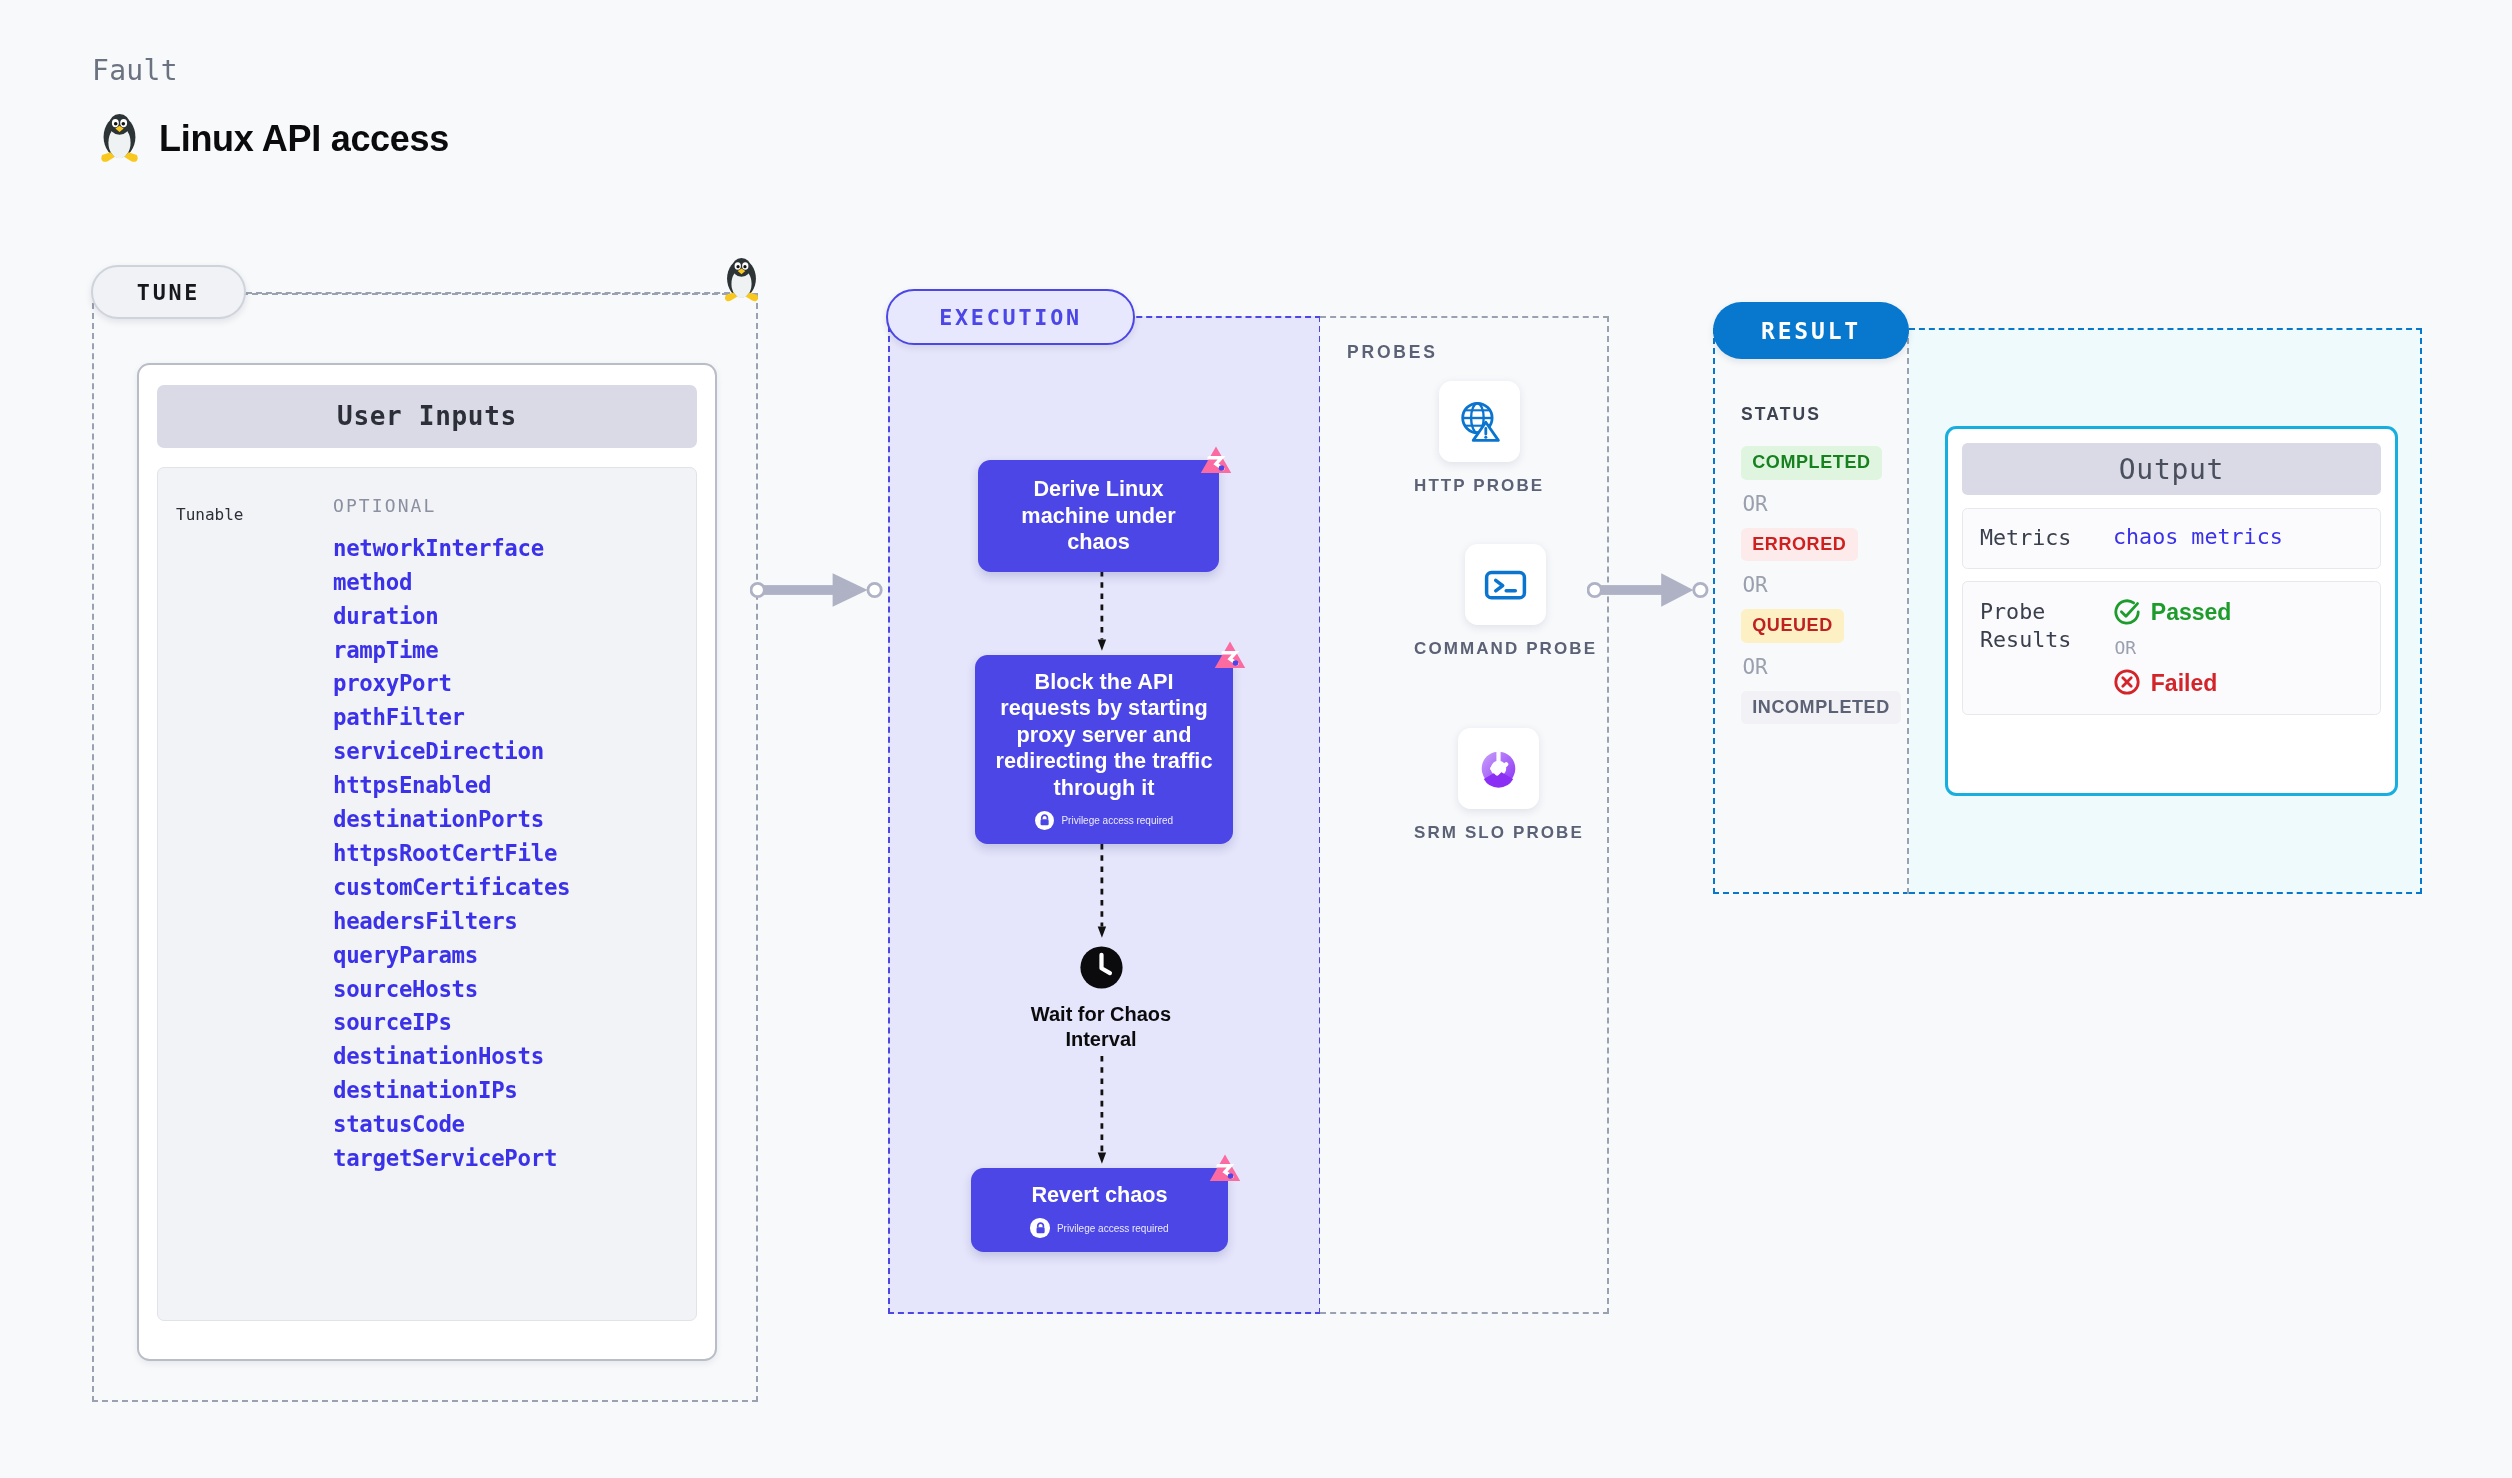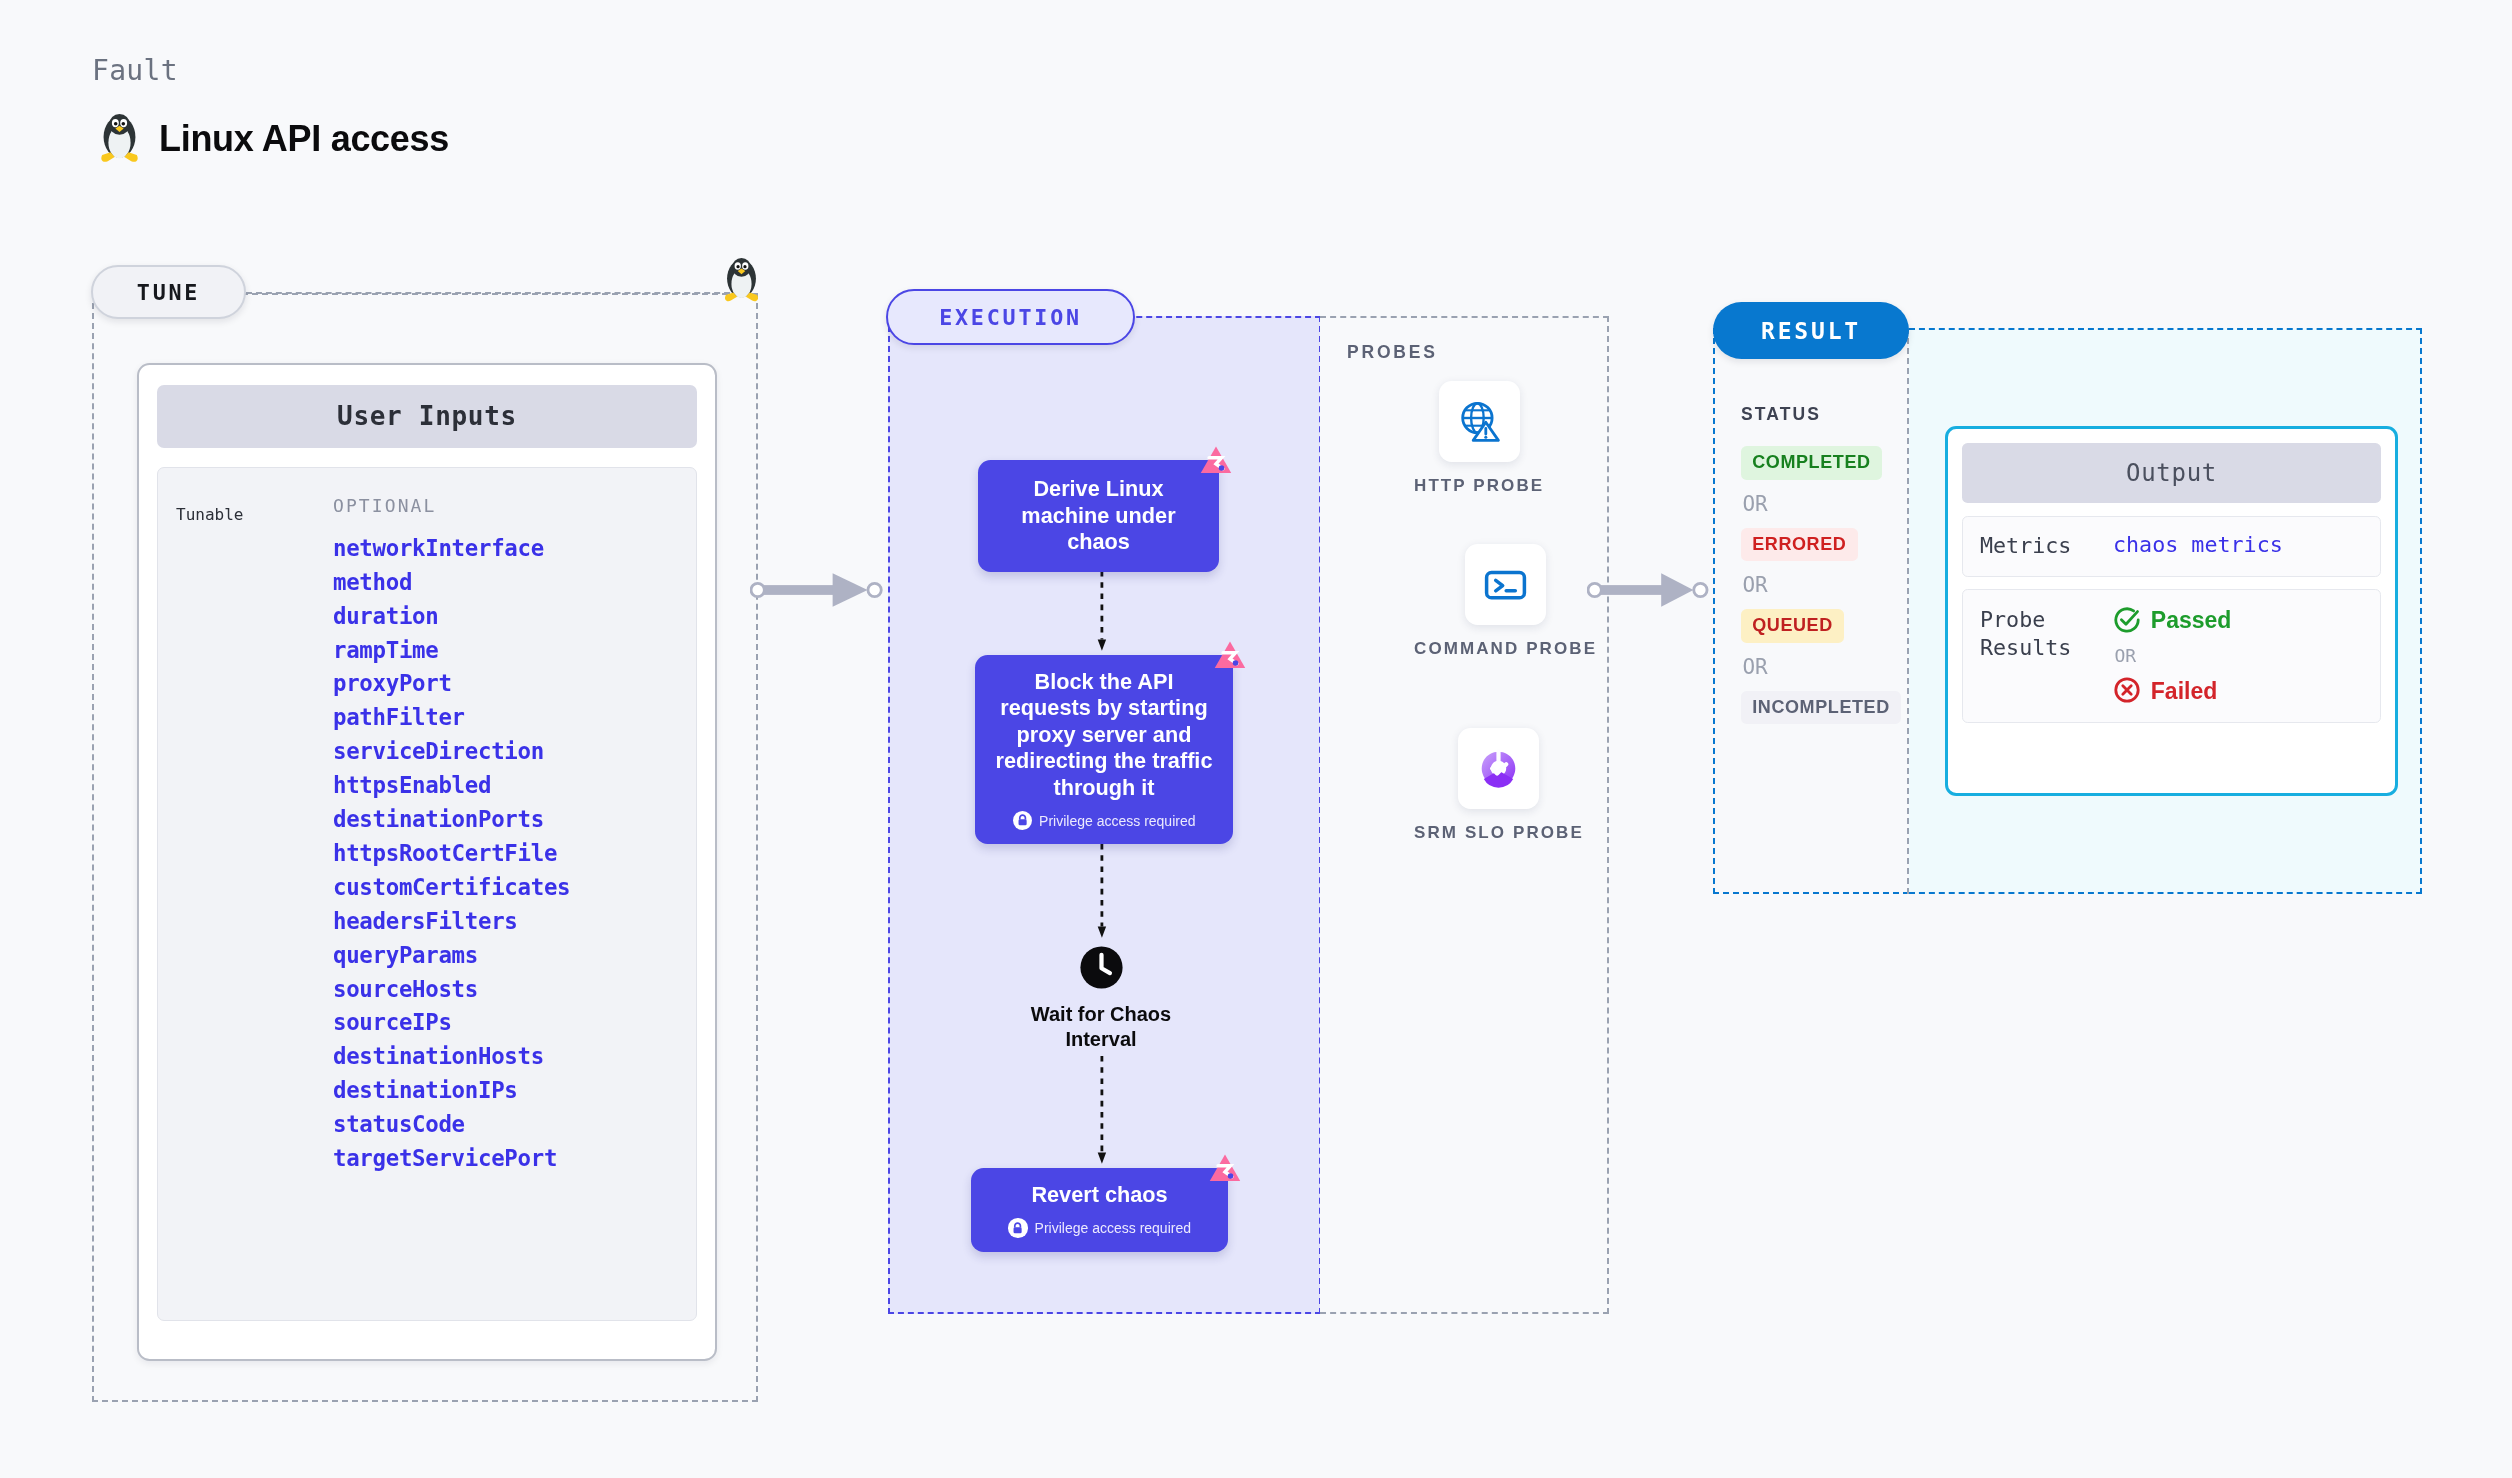--- a/index.html
+++ b/index.html
@@ -143,21 +143,21 @@
     align-items: center; justify-content: center;
     text-align: center;
     box-shadow: 0 4.2px 9.8px rgba(40,40,120,.18);
     z-index: 4;
   }
   .exec-node .ntitle {
     font-size: 21.7px; font-weight: bold; line-height: 1.22; padding: 0 15.4px;
   }
   .priv {
     display: flex; align-items: center; gap: 7px;
-    margin-top: 9.8px; font-size: 14px; color: #eceafe;
+    margin-top: 9.8px; font-size: 10px; color: #eceafe;
   }
   .lock-badge {
     width: 19.6px; height: 19.6px; border-radius: 50%;
     background: #fff; display: flex; align-items: center; justify-content: center;
   }
   .chaos-badge { position: absolute; right: -15.4px; top: -15.4px; z-index: 9; }
   .vline { position: absolute; z-index: 3; }
   .clock-wrap {
     position: absolute; display: flex; flex-direction: column;
     align-items: center; z-index: 4;
@@ -198,24 +198,24 @@
     font-family: "DejaVu Sans Mono", monospace;
   }
 
   .out-card {
     position: absolute; left: 1945px; top: 426px;
     width: 453px; height: 370px;
     background: #fff; border: 3.5px solid #17aee0; border-radius: 11.2px;
     padding: 14px;
   }
   .out-head {
-    height: 60px; background: #d9dae6; border-radius: 5.6px;
+    height: 52px; background: #d9dae6; border-radius: 5.6px;
     display: flex; align-items: center; justify-content: center;
     font-family: "DejaVu Sans Mono", monospace;
-    font-size: 24px; color: #4a4f5e; letter-spacing: 0.7px;
+    font-size: 28px; color: #4a4f5e; letter-spacing: 0.7px;
   }
   .out-row {
     margin-top: 12.6px; background: #fbfbfd;
     border: 1.4px solid #e6e8ee; border-radius: 5.6px;
     display: flex; padding: 15.4px 17px;
   }
   .out-key {
     width: 133px; font-family: "DejaVu Sans Mono", monospace;
     font-size: 21.7px; color: #3a3f4d; line-height: 1.3;
   }

